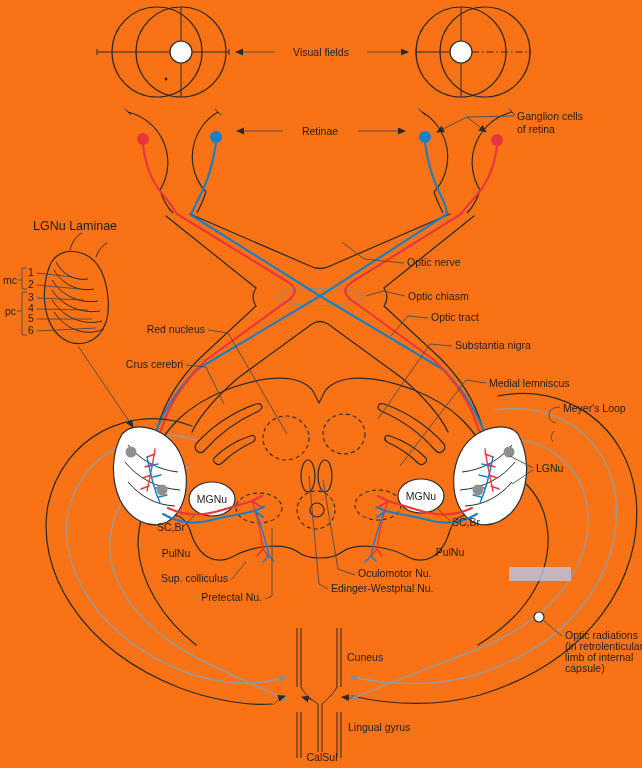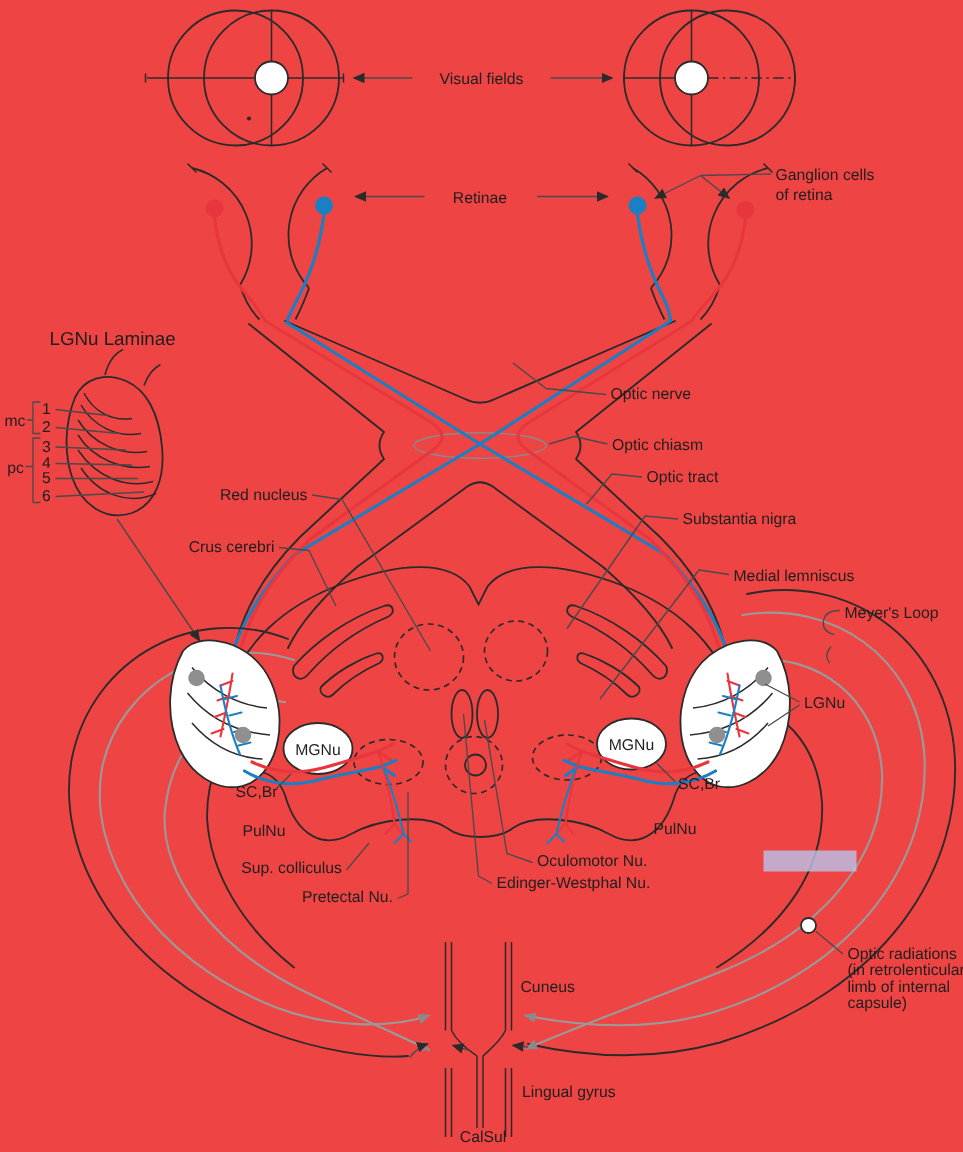--- a/index.html
+++ b/index.html
@@ -1,16 +1,16 @@
 <!DOCTYPE html>
 <html style="--c-red: #e8363d; --c-blue: #1b7fc3; --c-gray: #9a9a9a; --c-dotgray: #8f8f8f; --c-black: #2b2b2b; --c-highlight: #b9c4ea;"><head>
 <meta charset="utf-8">
 <style>
   html,body{margin:0;padding:0;background:#ffffff;}
-  #stage{position:relative;width:642px;height:768px;background:#ef4444;overflow:hidden;
+  #stage{position:relative;width:642px;height:768px;background:#f97316;overflow:hidden;
          font-family:"Liberation Sans", sans-serif;}
   svg{display:block}
   
   .ln{stroke:var(--c-black,#2b2b2b);stroke-width:1.25;fill:none;stroke-linecap:round;stroke-linejoin:round;}
   .ln-thin{stroke:var(--c-black,#2b2b2b);stroke-width:1;fill:none;}
   .ln-dash{stroke:var(--c-black,#2b2b2b);stroke-width:1.1;fill:none;stroke-dasharray:4 3;}
   .ln-gray{stroke:var(--c-gray,#999);stroke-width:1.4;fill:none;stroke-linecap:round;}
   .leader{stroke:#4a4a4a;stroke-width:0.9;fill:none;stroke-linejoin:round;}
   .leader-gray{stroke:#8a8a8a;stroke-width:0.9;fill:none;}
   .fib-red{stroke:var(--c-red,#e8363d);stroke-width:2.1;fill:none;stroke-linecap:round;stroke-linejoin:round;}

